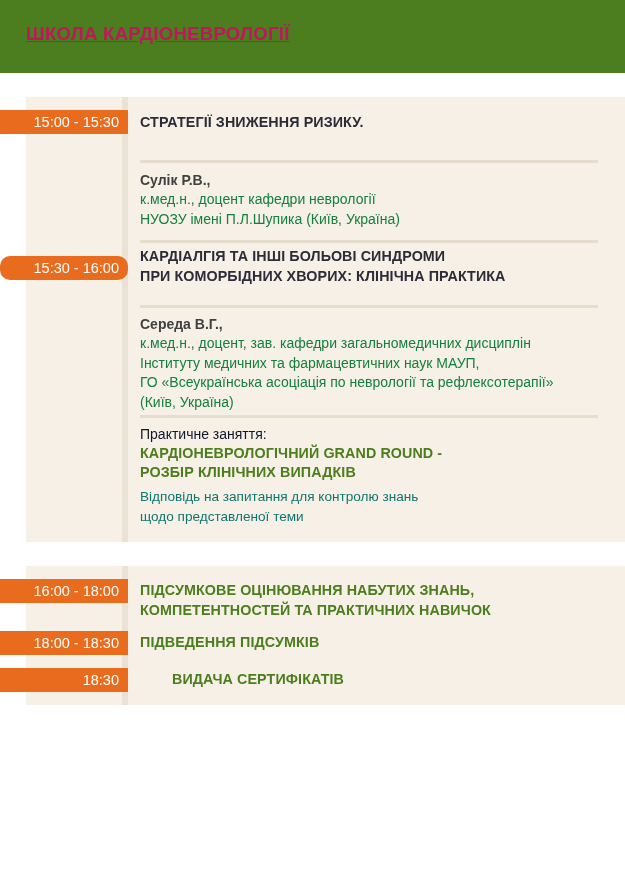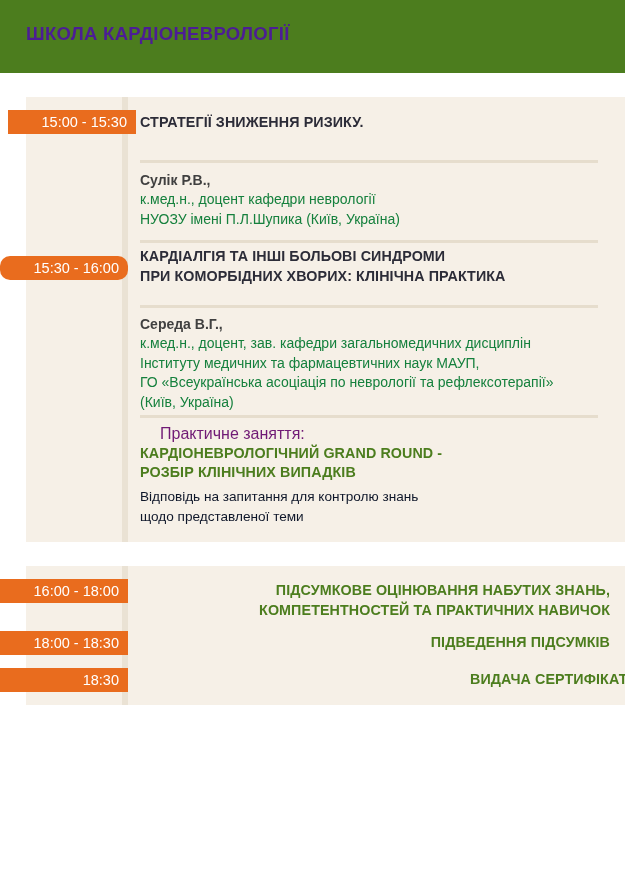--- a/index.html
+++ b/index.html
@@ -26,22 +26,23 @@
     height: 73px;
     background: #4C7D1E;
   }
   .header-title {
     position: absolute;
     left: 26px;
     top: 23px;
     font-size: 18.5px;
     font-weight: bold;
     letter-spacing: 0.3px;
-    color: #4c1d95;
+    color: #be185d;
     white-space: nowrap;
+    text-decoration: underline;
   }
 
   
   .panel {
     position: absolute;
     left: 26px;
     width: 599px;
     background: #F6F0E7;
   }
   .panel-a { top: 97px;  height: 445px; }
@@ -82,21 +83,20 @@
 
   .session-title {
     color: #2C2C38;
     font-size: 14.3px;
     font-weight: bold;
     line-height: 20px;
     letter-spacing: 0.1px;
   }
   .session-title.green {
     color: #4C7D1E;
-    text-align: right;
   }
 
   .hr {
     position: absolute;
     left: 140px;
     width: 458px;
     height: 3px;
     background: #E6DDCD;
   }
 
@@ -106,53 +106,52 @@
     font-weight: bold;
     line-height: 20px;
   }
   .speaker-meta {
     color: #15803d;
     font-size: 14px;
     line-height: 19.5px;
   }
 
   .practical-label {
-    color: #701a75;
-    font-size: 16px;
+    color: #0f172a;
+    font-size: 14px;
     font-weight: normal;
     line-height: 20px;
-    margin-left: 20px;
   }
   .practical-title {
     color: #4C7D1E;
     font-size: 14.3px;
     font-weight: bold;
     line-height: 19px;
     letter-spacing: 0.1px;
   }
   .practical-note {
-    color: #0f172a;
+    color: #0f766e;
     font-size: 13.6px;
     line-height: 19.5px;
   }
 
   .nowrap { white-space: nowrap; }
 </style>
 </head>
 <body>
 
 <div class="header-band"></div>
 <div class="header-title">ШКОЛА КАРДІОНЕВРОЛОГІЇ</div>
 
 <div class="panel panel-a"></div>
 <div class="panel panel-b"></div>
 <div class="col-divider col-divider-a"></div>
 <div class="col-divider col-divider-b"></div>
 
-<div class="time-badge" style="top:110px;margin-left:8px;">15:00 - 15:30</div>
+<div class="time-badge" style="top:110px;">15:00 - 15:30</div>
 
 <div class="content" style="top:112px;">
   <div class="session-title nowrap">СТРАТЕГІЇ ЗНИЖЕННЯ РИЗИКУ.</div>
 </div>
 
 <div class="hr" style="top:160px;"></div>
 
 <div class="content" style="top:170px;">
   <div class="speaker-name nowrap">Сулік Р.В.,</div>
   <div class="speaker-meta nowrap">к.мед.н., доцент кафедри неврології</div>

